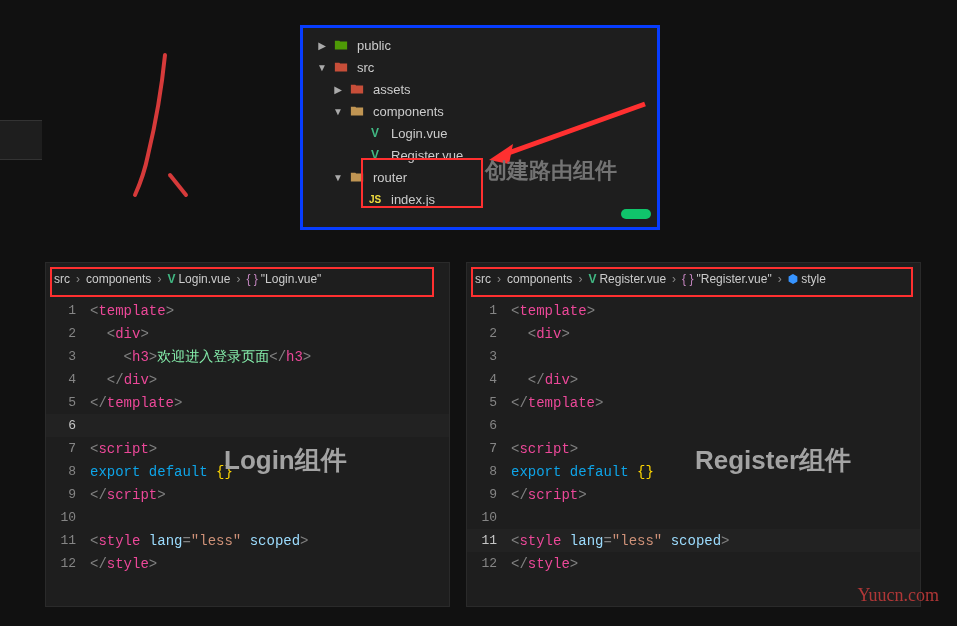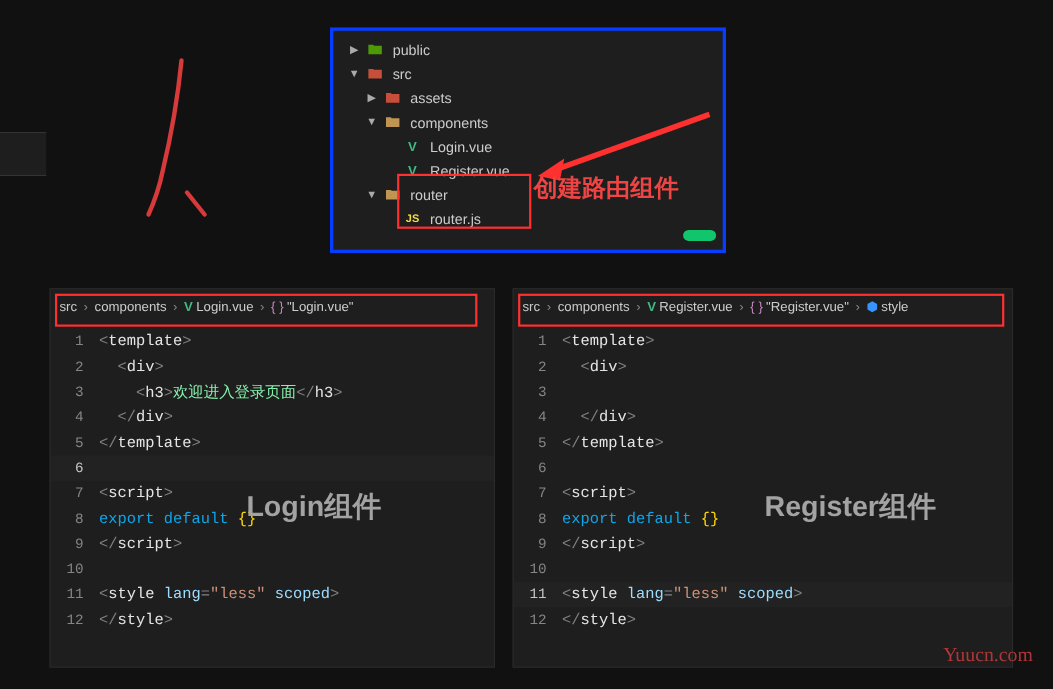--- a/index.html
+++ b/index.html
@@ -53,21 +53,21 @@
   .ficon.vue { color:#41b883; font-weight:bold; font-size:12px;}
   .ficon.js { color:#f1dd3f; font-weight:bold; font-size:10px;}
   .comp-outline {
     position:absolute;
     border:2px solid #ff3030;
     left:58px; top:130px; width:122px; height:50px;
     pointer-events:none;
   }
   .annot-red {
     position:absolute;
-    color:#ef4444;
+    color:#737373;
     font-family: 'Microsoft YaHei','SimHei',sans-serif;
     font-size:22px;
     font-weight:bold;
     left:182px; top:128px;
   }
   .arrow-svg { position:absolute; left:182px; top:68px; width:180px; height:75px; pointer-events:none;}
   .green-bit { position:absolute; right:6px; bottom:8px; width:30px; height:10px; border-radius:6px; background:#10c56b;}
 
   
   .code-panel {
@@ -92,21 +92,21 @@
     top:4px; left:4px; height:30px;
     pointer-events:none;
   }
   .panel-left .crumb-outline{ width:384px;}
   .panel-right .crumb-outline{ width:442px;}
   .code-body{ padding-top:4px; position:relative;}
   .line{ display:flex; height:23px; align-items:center;}
   .gutter{ width:44px; text-align:right; padding-right:14px; color:#858585; font-size:13px;}
   .code{ white-space:pre; font-size:14px;}
   .punct{color:#808080;}
-  .tag{color:#e5e5e5;}
+  .tag{color:#ec4899;}
   .str{color:#ce9178;}
   .kw-teal{color:#0ea5e9;}
   .curly{color:#ffd700;}
   .attr{color:#9cdcfe;}
   .txt{color:#86efac;}
   .line-active .gutter{color:#c6c6c6;}
   .line-active{background:#2a2a2a60;}
   .label-red{
     position:absolute;
     color:#a3a3a3;
@@ -189,21 +189,21 @@
         <span class="ficon folder-yellow">
           <svg width="14" height="14" viewBox="0 0 16 16">
             <path d="M1 3h5l1 1h8v9H1z"></path>
           </svg>
         </span>
         <span>router</span>
       </div>
       <div class="tree-row depth-2">
         <span class="chev"></span>
         <span class="ficon js">JS</span>
-        <span>router.js</span>
+        <span>index.js</span>
       </div>
     </div>
   <div class="comp-outline"></div>
   <svg class="arrow-svg" viewBox="0 0 180 75">
     <line x1="160" y1="8" x2="15" y2="60" stroke="#ff3030" stroke-width="5"></line>
     <polygon points="4,64 28,48 24,68" fill="#ff3030"></polygon>
   </svg>
   <div class="annot-red">创建路由组件</div>
   <div class="green-bit"></div>
 </div>

